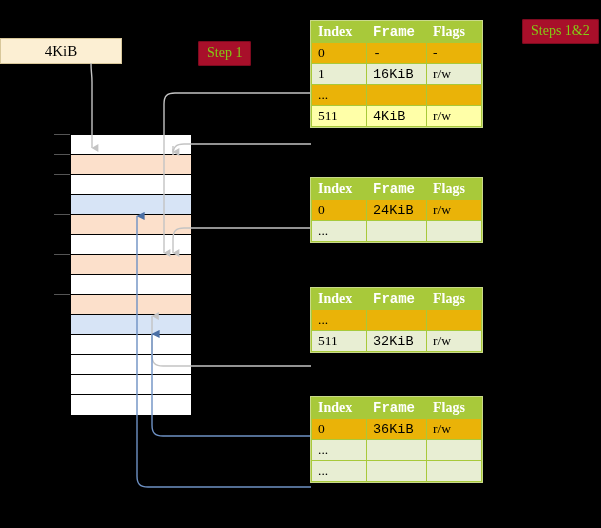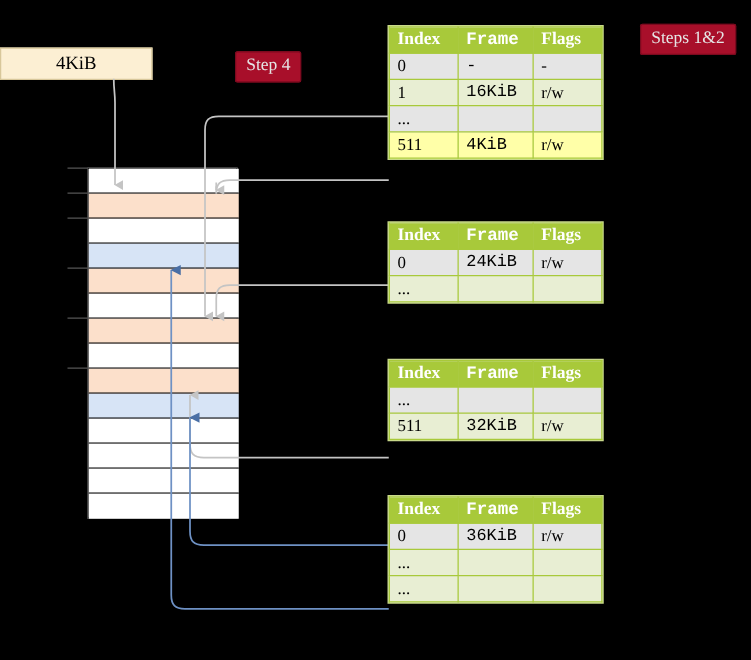--- a/index.html
+++ b/index.html
@@ -2,44 +2,44 @@
 <html><head>
 <meta charset="utf-8">
 <style>
   html,body{margin:0;padding:0;background:#000;}
   body{width:601px;height:528px;position:relative;overflow:hidden;
        font-family:"Liberation Serif","DejaVu Serif",serif;}
 
   .stage{position:absolute;left:0;top:0;width:601px;height:528px;}
 
   
-  .badge{position:absolute;background:#a80f2a;color:#e5e5e5;
+  .badge{position:absolute;background:#a80f2a;color:#84cc16;
          font-family:"Liberation Serif","DejaVu Serif",serif;
          font-size:14px;line-height:1;padding:5px 9px 6px 9px;
          white-space:nowrap;border-radius:2px;
-         box-shadow:0 0 0 1px #7d0a1f inset;}
+         box-shadow:0 0 0 1px #7d0a1f inset;margin-left:10px;}
 
   
   .vbox{position:absolute;background:#fcefd3;border:1px solid #d8c79a;
         display:flex;align-items:center;justify-content:center;
         font-size:15px;color:#000;}
 
   
   .memcol{position:absolute;left:70px;top:134px;width:120px;height:281px;
           border:1px solid #000;box-sizing:border-box;background:#fff;}
   .memrow{position:absolute;left:0;width:120px;box-sizing:border-box;
           border-bottom:1px solid #000;background:#ffffff;}
   .memrow.peach{background:#fce0cb;}
   .memrow.blue{background:#d7e4f6;}
   .memrow.last{border-bottom:none;}
   .tick{position:absolute;height:1px;background:#555;width:16px;left:54px;}
 
   
   .ptable{position:absolute;border-collapse:collapse;
-          font-size:13.5px;color:#000;background:#e5e5e5;
+          font-size:13.5px;color:#000;background:#eab308;
           box-shadow:0 0 0 1px #c9d98a;}
   .ptable td,.ptable th{border:1px solid #a8c93a;padding:2px 6px;
           height:20px;box-sizing:border-box;text-align:left;
           font-weight:normal;vertical-align:middle;}
   .ptable th{background:#a8c93a;color:#ffffff;font-weight:bold;
           font-size:14px;border-color:#a8c93a;}
   .ptable tr.alt td{background:#e8eed3;}
   .ptable td.hl,.ptable tr.alt td.hl{background:#ffffa8;}
   .c-index{width:55px;}
   .c-frame{width:60px;font-family:Liberation Mono, monospace;}
@@ -111,21 +111,21 @@
     <g>
       <path d="M311,436 L163,436 C155,436 152,433 152,425 L152,334" fill="none" stroke="#6e91c4" stroke-width="1.4" marker-end="url(#ahBlueUp)"></path>
     </g>
 
     <g>
       <path d="M311,487 L148,487 C140,487 137,484 137,476 L137,216" fill="none" stroke="#6e91c4" stroke-width="1.4" marker-end="url(#ahBlueUp)"></path>
     </g>
   </svg>
 
   <div class="badge" style="left:188px;top:41px;">
-    <span>Step 4</span>
+    <span>Step 1</span>
   </div>
   <div class="badge" style="left:512px;top:19px;">
     <span>Steps 1&amp;2</span>
   </div>
 
   <div id="tables-host"></div>
 
 <div class="tick" style="top: 134px; left: 54px;"></div>
     <div class="tick" style="top: 154px; left: 54px;"></div>
     <div class="tick" style="top: 174px; left: 54px;"></div>

